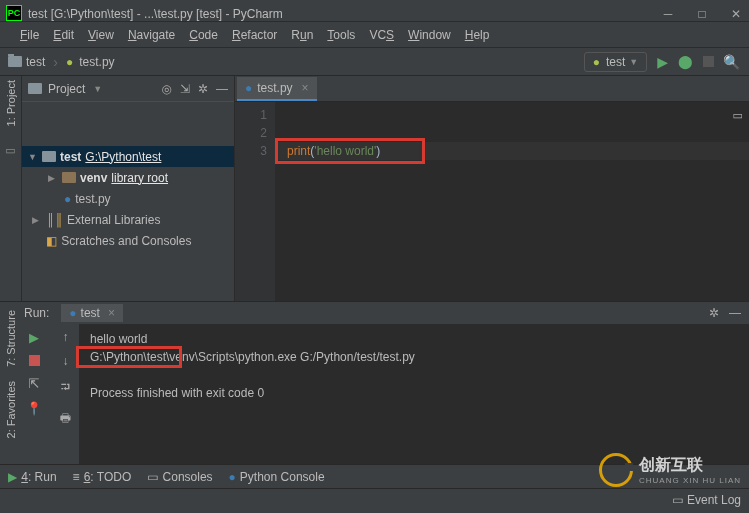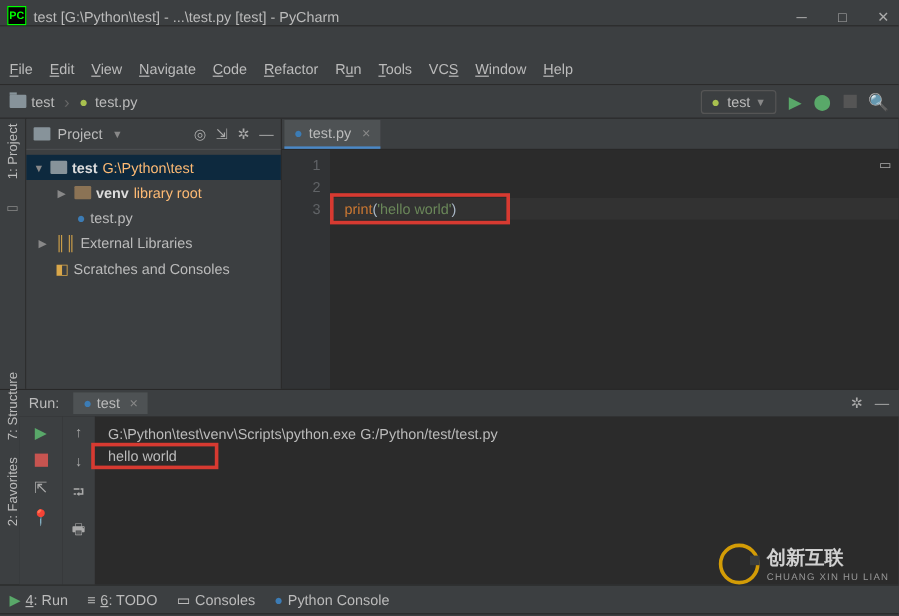--- a/index.html
+++ b/index.html
@@ -2,54 +2,54 @@
 <html><head>
 <meta charset="utf-8">
 <style>
 * { margin:0; padding:0; box-sizing:border-box; font-family:"Segoe UI",Arial,sans-serif; }
 body { background:#3c3f41; color:#bbbbbb; font-size:12px; width:749px; height:513px; overflow:hidden; position:relative; }
 .titlebar { height:22px; background:#3c3f41; display:flex; align-items:flex-end; padding:0 6px; border-bottom:1px solid #2b2b2b; }
 .titlebar .pc-icon { width:16px; height:16px; background:#000; border:1px solid #0f0; color:#0f0; font-size:9px; display:flex; align-items:center; justify-content:center; margin-right:6px; font-weight:bold; }
 .titlebar .title { flex:1; color:#bbb; font-size:12px; }
 .titlebar .winbtns { display:flex; gap:20px; color:#aaa; font-size:12px; }
 .titlebar .winbtns span { cursor:pointer; width:14px; text-align:center; }
-.menubar { height:26px; display:flex; align-items:center; padding:0 8px; gap:14px; border-bottom:1px solid #2b2b2b;margin-top:23px; }
+.menubar { height:26px; display:flex; align-items:center; padding:0 20px; gap:14px; border-bottom:1px solid #2b2b2b; }
 .menubar .item { color:#bbb; cursor:pointer; }
 .menubar .item u { text-decoration:underline; }
 .navbar { height:28px; display:flex; align-items:center; padding:0 8px; border-bottom:1px solid #282828; background:#3c3f41; }
 .navbar .crumb { display:flex; align-items:center; gap:4px; color:#bbb; }
 .navbar .folder { width:14px; height:11px; background:#87939a; display:inline-block; border-radius:1px; position:relative; }
 .navbar .folder:before { content:""; position:absolute; top:-2px; left:0; width:6px; height:2px; background:#87939a; }
 .navbar .sep { color:#666; margin:0 4px; font-size:14px; }
 .navbar .py-icon { color:#a9c14f; margin-right:2px; }
 .navbar .right { display:flex; align-items:center; gap:10px; margin-left:auto; }
 .navbar .runcfg { border:1px solid #555; padding:2px 8px; border-radius:3px; display:flex; align-items:center; gap:4px; color:#bbb; }
 .navbar .runcfg .arr { font-size:9px; color:#888; }
 .navbar .play { color:#59a869; font-size:14px; }
 .navbar .bug { color:#59a869; font-size:13px; }
 .navbar .stop { width:11px; height:11px; background:#555; }
 .navbar .search { color:#aaa; font-size:14px; }
 .main { display:flex; height:225px; }
 .leftgutter { width:22px; background:#3c3f41; border-right:1px solid #2b2b2b; display:flex; flex-direction:column; align-items:center; padding-top:4px; gap:12px; }
 .leftgutter .vtab { writing-mode:vertical-rl; transform:rotate(180deg); color:#bbb; font-size:11px; display:flex; align-items:center; gap:3px; }
-.projpanel { width:213px; background:#3c3f41; border-right:1px solid #2b2b2b; display:flex; flex-direction:column; }
+.projpanel { width:213px; background:#3c3f41; border-right:1px solid #2b2b2b; display:flex; flex-direction:column;gap:40px; }
 .projhead { height:26px; border-bottom:1px solid #4a4d4f; display:flex; align-items:center; padding:0 6px; gap:6px; }
 .projhead .icon { width:14px; height:11px; background:#87939a; border-radius:1px; }
 .projhead .lbl { color:#bbb; font-weight:normal; }
 .projhead .dd { font-size:9px; color:#888; margin-left:2px; }
 .projhead .tbtns { margin-left:auto; display:flex; gap:8px; color:#aaa; font-size:12px; }
 .tree { padding:4px 0; color:#bbb; font-size:12px; }
 .tree .row { display:flex; align-items:center; height:21px; padding-left:6px; gap:4px; }
 .tree .row.sel { background:#0d293e; }
 .tree .arrow { font-size:9px; color:#888; width:10px; }
 .tree .fld { width:14px; height:11px; background:#87939a; border-radius:1px; }
 .tree .fld.venv { background:#8b7355; }
 .tree .pyf { color:#3c7cb5; font-size:12px; }
 .tree .lib { color:#d9a74a; }
-.tree .gray { color:#fdba74; }
+.tree .gray { color:#e5e5e5;text-decoration:underline; }
 .tree .bold { font-weight:bold; color:#ddd; }
 .editor { flex:1; display:flex; flex-direction:column; background:#2b2b2b; }
 .tabs { height:26px; background:#3c3f41; display:flex; align-items:flex-end; border-bottom:1px solid #282828; }
 .tab { background:#4e5254; height:24px; display:flex; align-items:center; padding:0 8px; gap:5px; color:#bbb; border-bottom:2px solid #4a88c7; margin-left:2px; }
 .tab .close { color:#888; margin-left:4px; }
 .code { flex:1; display:flex; background:#2b2b2b; position:relative; }
 .gutter { width:40px; background:#313335; color:#606366; text-align:right; padding:4px 8px 0 0; font-family:"Consolas",monospace; font-size:12px; line-height:18px; }
 .src { flex:1; padding:4px 0 0 8px; font-family:"Consolas",monospace; font-size:12px; line-height:18px; position:relative; }
 .src .line3 { position:absolute; top:40px; left:0; right:0; height:18px; background:#323232; }
 .src .hl { position:absolute; top:36px; left:0; width:150px; height:26px; border:3px solid #d73a31; pointer-events:none; }
@@ -228,23 +228,24 @@
       <span>⇱</span>
       <span>📍</span>
     </div>
     <div class="runtools2">
       <span>↑</span>
       <span>↓</span>
       <span>⮒</span>
       <span>🖶</span>
     </div>
     <div class="console">
+      <div>hello world</div>
       <div>G:\Python\test\venv\Scripts\python.exe G:/Python/test/test.py</div>
-      <div>hello world</div>
       <div style="height:18px"></div>
+      <div>Process finished with exit code 0</div>
       <div class="hl2"></div>
     </div>
   </div>
 </div>
 
 <div class="bottombar">
   <div class="item2">
       <span class="play3">▶</span>
       <span><span class="u">4</span>: Run</span>
     </div>

